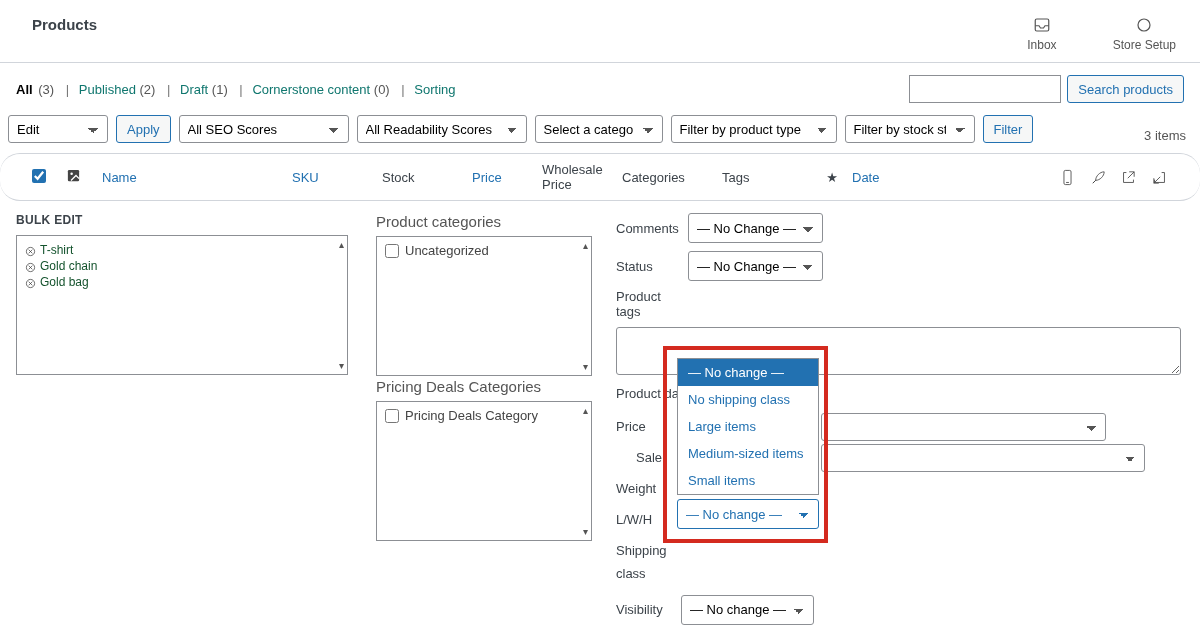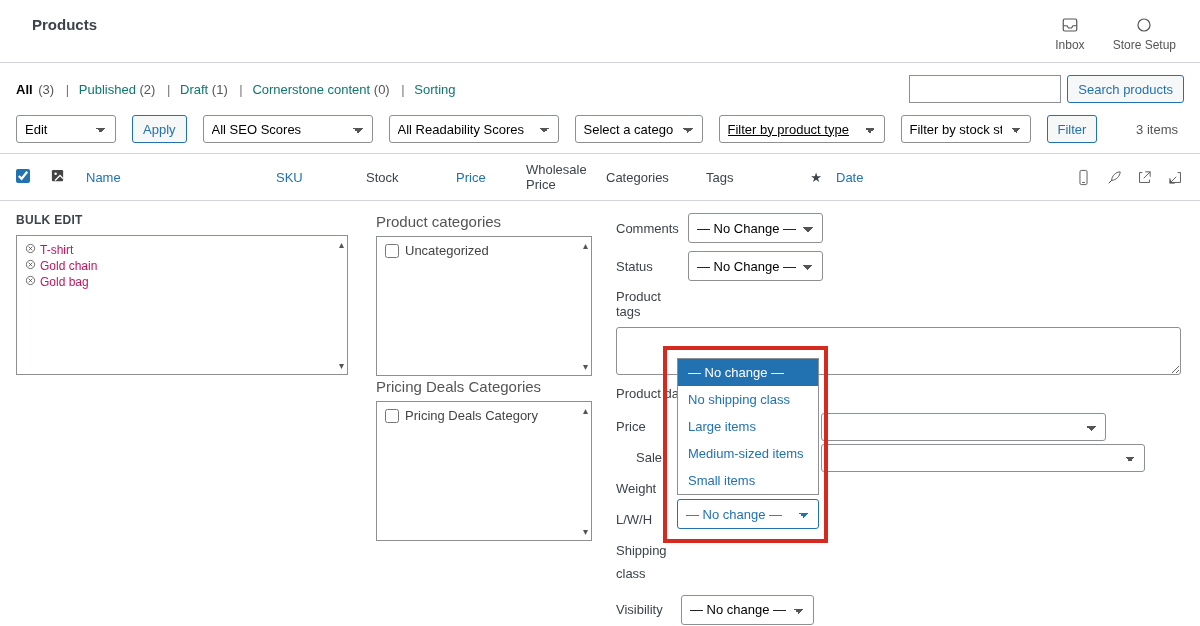--- a/index.html
+++ b/index.html
@@ -1,55 +1,55 @@
 <!DOCTYPE html>
 <html><head>
 <meta charset="utf-8">
 <style>
 * { box-sizing: border-box; margin: 0; padding: 0; }
 body { font-family: -apple-system, BlinkMacSystemFont, "Segoe UI", Arial, sans-serif; font-size: 13px; color: #3c434a; background: #fff; }
 .page { width: 1200px; }
 .topbar { display: flex; justify-content: space-between; align-items: flex-start; padding: 16px 16px 10px 32px; border-bottom: 1px solid #d1d5db; }
 .page-title { font-size: 15px; font-weight: 600; }
-.top-actions { display: flex; gap: 28px; padding-right: 8px; }
+.top-actions { display: flex; gap: 56px; padding-right: 8px; }
 .top-action { text-align: center; font-size: 12px; color: #555; }
 .top-action svg { width: 18px; height: 18px; margin: 0 auto 4px; display: block; stroke: #555; fill: none; stroke-width: 1.6; }
 
 .subsubsub { padding: 12px 16px 8px; font-size: 13px; color: #555; display:flex; align-items:center; justify-content:space-between; }
 .subsubsub .links span, .subsubsub .links b { margin-right: 2px; }
 .subsubsub .links .sep { color: #777; margin: 0 6px; }
 .subsubsub a { color: #0f766e; text-decoration: none; }
 .subsubsub .current { color: #000; font-weight: 700; }
 .search-area { display:flex; gap:6px; align-items:center; }
 .text-input { border:1px solid #8c8f94; padding:4px 6px; font-size:13px; height:28px; width:152px; background:#fff; }
 .btn { border:1px solid #2271b1; color:#2271b1; background:#f6f7f7; padding:4px 10px; font-size:13px; border-radius:3px; cursor:pointer; height:28px; }
-.filters-row { display:flex; align-items:center; padding:4px 16px 10px; gap:16px; flex-wrap:wrap; }
+.filters-row { display:flex; align-items:flex-end; padding:4px 8px 10px; gap:8px; flex-wrap:wrap; }
 .select { border:1px solid #8c8f94; background:#fff; height:28px; padding:4px 28px 4px 8px; font-size:13px; position:relative; border-radius:3px; -webkit-appearance:none; appearance:none; background-image: linear-gradient(45deg, transparent 50%, #555 50%), linear-gradient(135deg, #555 50%, transparent 50%); background-position: calc(100% - 14px) 12px, calc(100% - 9px) 12px; background-size: 5px 5px, 5px 5px; background-repeat: no-repeat; }
 .select.bulk { width:100px; }
 .select.seo { width:170px; }
 .select.read { width:170px; }
 .select.cat { width:128px; }
-.select.ptype { width:166px;text-decoration:underline; }
+.select.ptype { width:166px; }
 .select.stock { width:130px; }
 .count-items { margin-left:auto; color:#555; font-size:13px; padding-right:6px; }
 
-.table-head { display:flex; align-items:center; padding:8px 16px; border-top:1px solid #d1d5db; border-bottom:1px solid #d1d5db; font-size:13px; }
+.table-head { display:flex; align-items:center; padding:8px 32px; border-top:1px solid #d1d5db; border-bottom:1px solid #d1d5db; font-size:13px;border-radius:20px; }
 .th { color:#2271b1; }
 .th.plain { color:#3c434a; }
 .chk { width:14px; height:14px; accent-color:#2271b1; }
 .col-chk{width:34px;} .col-img{width:36px;} .col-name{width:190px;} .col-sku{width:90px;} .col-stock{width:90px;} .col-price{width:70px;} .col-wprice{width:80px;} .col-cats{width:100px;} .col-tags{width:90px;} .col-star{width:40px;text-align:center;} .col-date{width:110px;} .col-icons{flex:1;text-align:right;}
 .col-icons svg{width:17px;height:17px;stroke:#444;fill:none;stroke-width:1.2;margin-left:10px;vertical-align:middle;}
 
 .bulk-area { display:flex; padding:12px 16px 6px; gap:12px; align-items:flex-start; }
 .bulk-col { flex-shrink:0; }
 .bulk-title { font-size:12px; font-weight:600; color:#3c434a; margin-bottom:8px; text-transform:uppercase; letter-spacing:0.3px; }
 .listbox { border:1px solid #8c8f94; width:332px; height:140px; background:#fff; position:relative; font-size:12px; padding:6px 18px 6px 8px; }
 .listbox .scroll-tri { position:absolute; right:3px; font-size:10px; color:#555; cursor:pointer; }
 .listbox .scroll-tri.up { top:3px; } .listbox .scroll-tri.dn { bottom:3px; }
-.listbox .item { display:flex; align-items:flex-start; gap:4px; padding:1px 0; color:#be185d; }
+.listbox .item { display:flex; align-items:flex-end; gap:4px; padding:1px 0; color:#14532d; }
 .listbox .item svg{width:11px;height:11px;stroke:#333;fill:none;stroke-width:1.5;}
 .cat-title { font-size:15px; color:#555; margin-bottom:6px; }
 .cat-box { border:1px solid #8c8f94; width:216px; height:140px; background:#fff; padding:6px 18px 6px 8px; position:relative; font-size:13px; }
 .cat-box .scroll-tri { position:absolute; right:3px; font-size:10px; color:#555; }
 .cat-box .scroll-tri.up { top:3px; } .cat-box .scroll-tri.dn { bottom:3px; }
 .cat-box label { display:flex; align-items:center; gap:6px; color:#444; }
 .cat-box input[type=checkbox]{width:14px;height:14px;}
 
 .form-col { flex:1; padding-right:8px; }
 .form-row { display:flex; align-items:center; margin-bottom:8px; }

